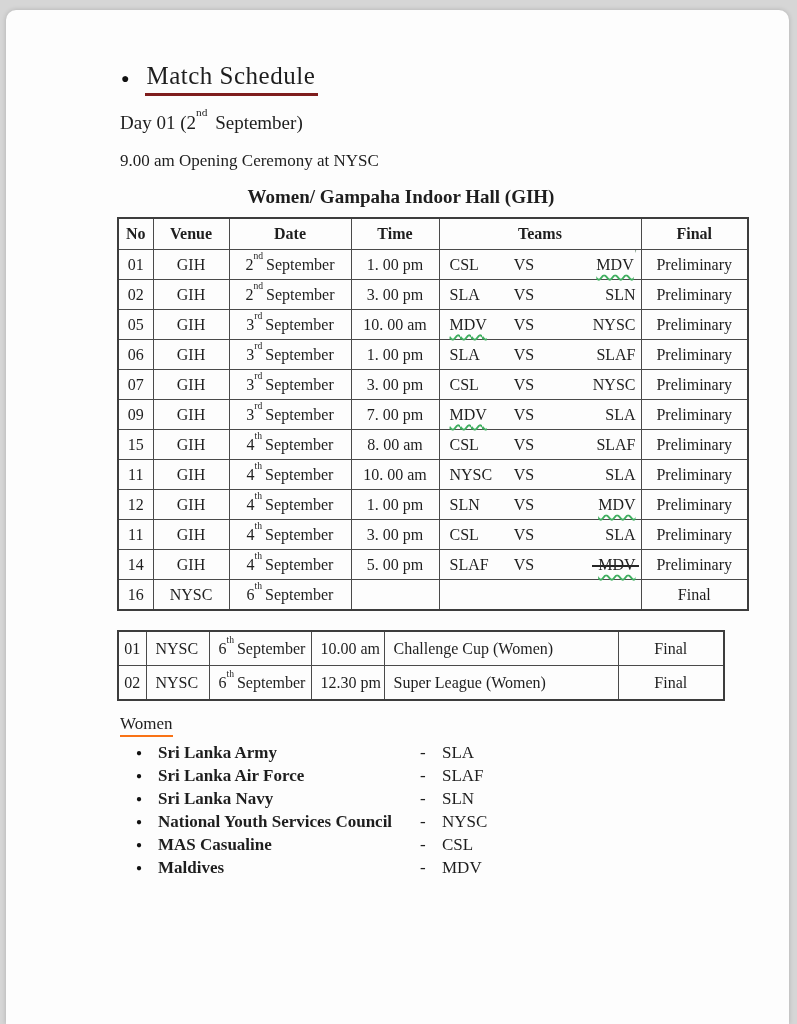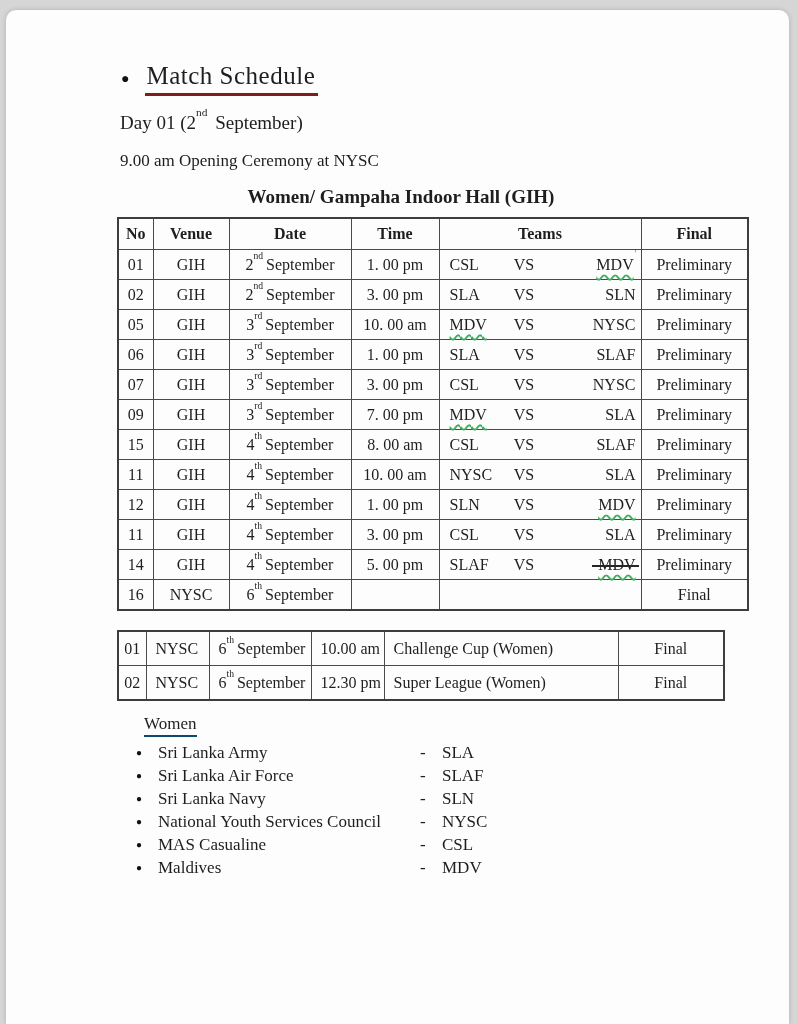--- a/index.html
+++ b/index.html
@@ -62,25 +62,25 @@
   .tick{font-size:10px;color:#6a8a6f;position:relative;top:-7px;margin-left:1px;}
 
   .finals-table{margin-top:19px;width:606px;border:2px solid #3d3d3d;}
   .finals-table td{border:1px solid #4a4a4a;height:33px;padding:0;}
   .finals-table .c-no{text-align:center;}
   .finals-table .c-left{text-align:left;padding-left:9px;}
   .finals-table .c-center{text-align:center;}
 
   
   .legend{margin-top:13px;margin-left:3px;font-size:17px;}
-  .legend-heading{display:inline-block;border-bottom:2px solid #0c4a6e;padding:0 1px 1px 0;margin-left:24px;}
+  .legend-heading{display:inline-block;border-bottom:2px solid #f97316;padding:0 1px 1px 0;}
   .legend-list{margin-top:4px;}
   .legend-item{display:flex;align-items:center;height:23px;}
   .li-bullet{width:38px;text-align:center;font-size:10px;color:#111;flex:0 0 38px;}
-  .li-name{flex:0 0 262px;}
+  .li-name{flex:0 0 262px;font-weight:bold;}
   .li-dash{flex:0 0 22px;}
   .li-abbr{flex:1;}
 </style>
 </head>
 <body>
 
 <div class="page">
   <div class="content">
 
     <div class="title-row">

